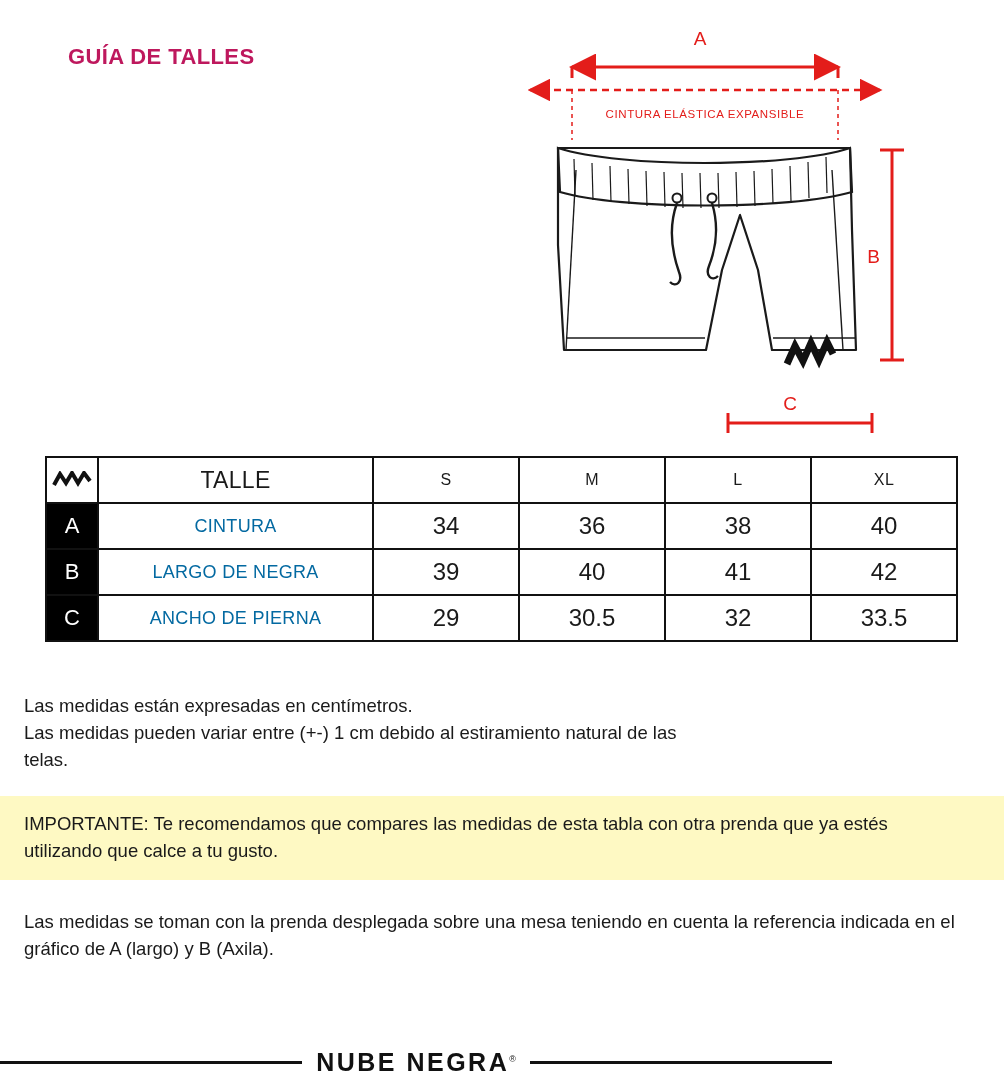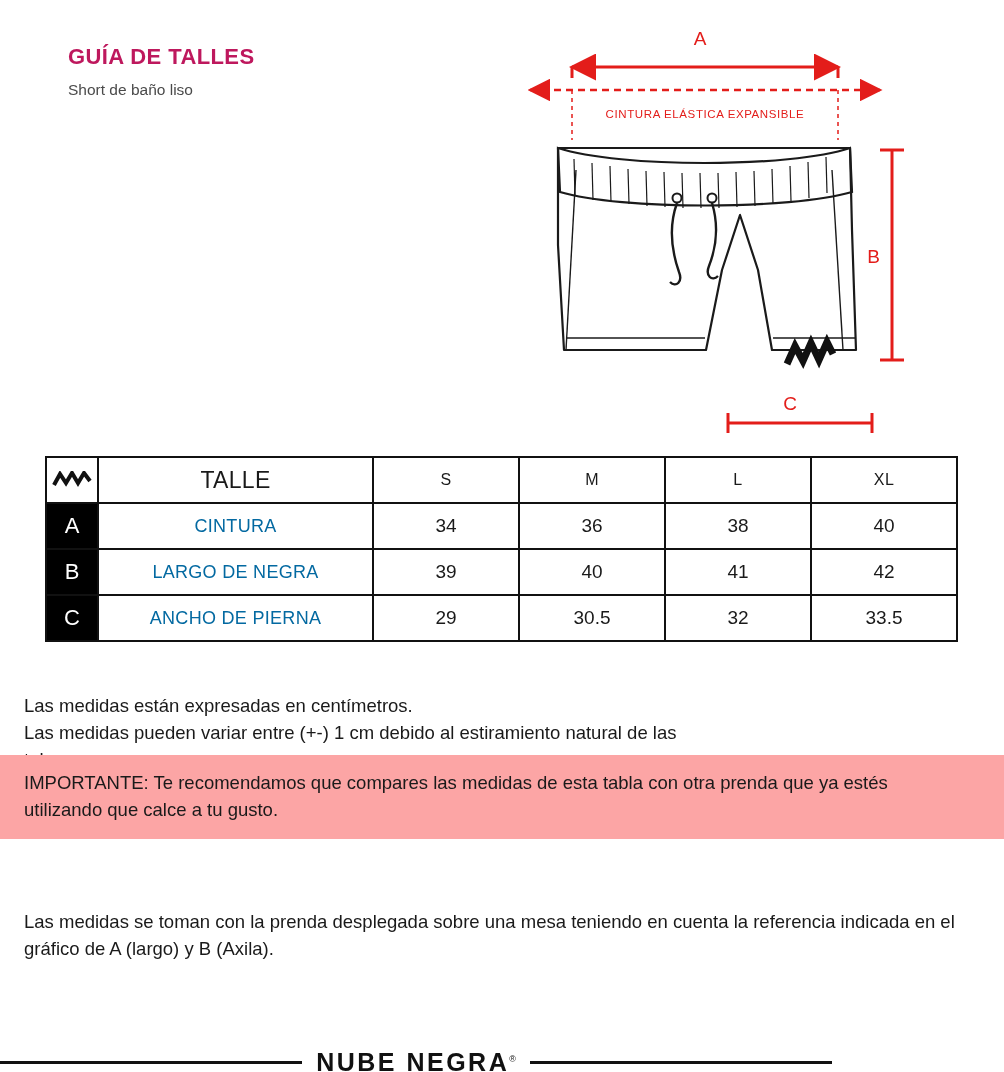--- a/index.html
+++ b/index.html
@@ -91,21 +91,21 @@
     font-size: 23px;
     font-weight: 400;
     letter-spacing: 0.3px;
   }
   th.head-size {
     font-size: 16px;
     font-weight: 400;
     letter-spacing: 0.4px;
   }
   td.value-cell {
-    font-size: 19px;
+    font-size: 24px;
     color: #1a1a1a;
   }
 
   .logo-zig {
     display: block;
     margin: 0 auto;
   }
 
   
   .notes {
@@ -115,23 +115,23 @@
     width: 950px;
   }
   .note-line {
     font-size: 18.5px;
     line-height: 27px;
     color: #1a1a1a;
   }
   .important-band {
     position: absolute;
     left: 0;
-    top: 755px;
+    top: 796px;
     width: 1004px;
-    background: #fca5a5;
+    background: #fef9c3;
     padding: 14px 0 16px 0;
     box-sizing: border-box;
   }
   .important-band .inner {
     padding-left: 24px;
     padding-right: 40px;
     font-size: 18.5px;
     line-height: 27px;
     color: #1a1a1a;
   }
@@ -176,21 +176,20 @@
     vertical-align: super;
     letter-spacing: 0;
   }
 </style>
 </head>
 <body>
 
 <div class="header">
   <h1>GUÍA DE TALLES</h1>
   <div class="sub">
-    <div>Short de baño liso</div>
   </div>
 </div>
 
 <div class="diagram">
   <svg width="470" height="420" viewBox="0 0 470 420">
     <defs>
       <marker id="arrR" markerWidth="9" markerHeight="9" refX="8" refY="4.5" orient="auto">
         <path d="M0,0 L9,4.5 L0,9 z" fill="#e31d1a"></path>
       </marker>
       <marker id="arrL" markerWidth="9" markerHeight="9" refX="1" refY="4.5" orient="auto">

